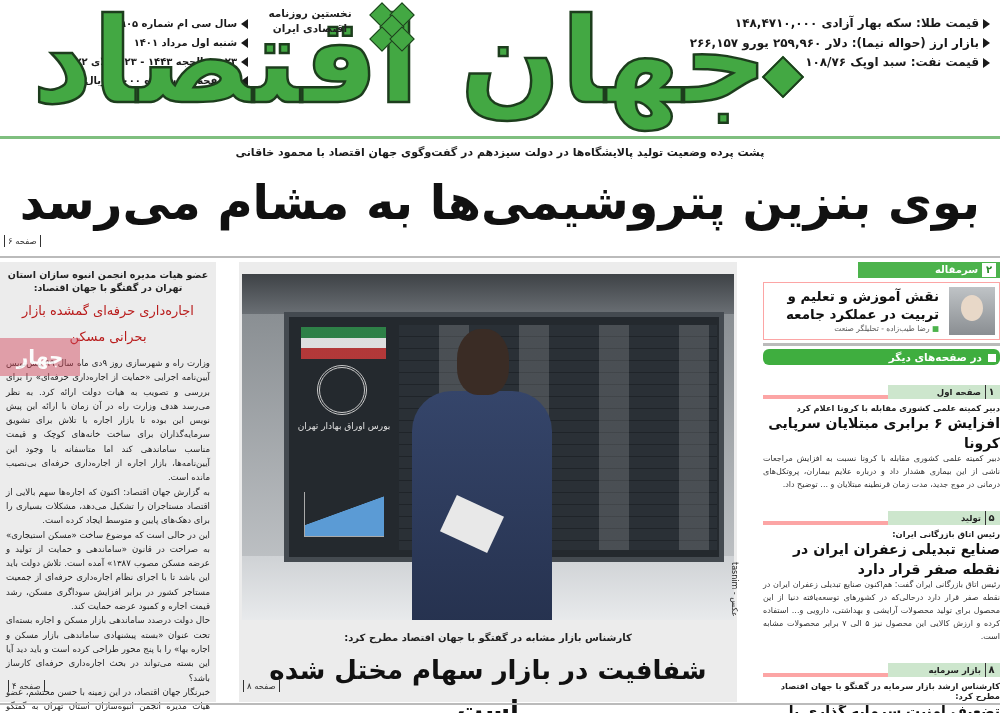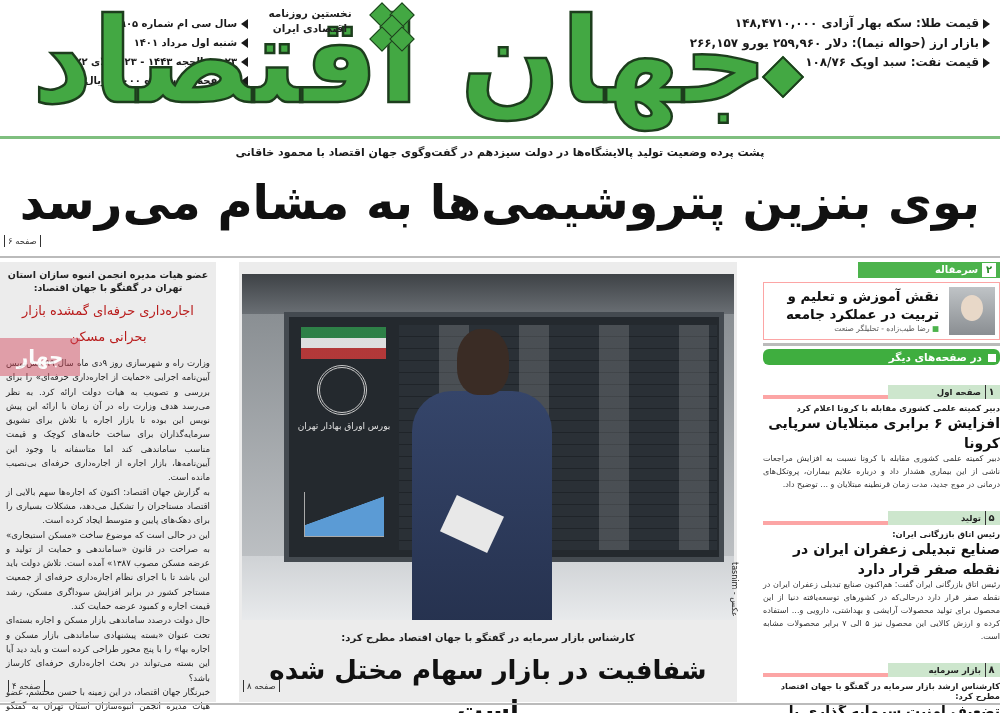--- a/index.html
+++ b/index.html
@@ -150,21 +150,21 @@
       <div class="chart"></div>
       <div class="rows"></div>
     </div>
     <div class="person">
       <div class="body-p"></div>
       <div class="head"></div>
       <div class="paper"></div>
     </div>
   </div>
   <div class="photo-credit">tasnim - عکس</div>
-  <div class="center-sub">کارشناس بازار سرمایه در گفتگو با جهان اقتصاد مطرح کرد:</div>
+  <div class="center-sub">کارشناس بازار مشابه در گفتگو با جهان اقتصاد مطرح کرد:</div>
   <div class="center-title">شفافیت در بازار سهام مختل شده است</div>
   <div class="center-page page-ref">صفحه ۸</div>
 </div>
 
 <div class="col-right">
 
   <div class="sec-bar editorial">
     <span class="num">۲</span>
     <span>سرمقاله</span>
   </div>

